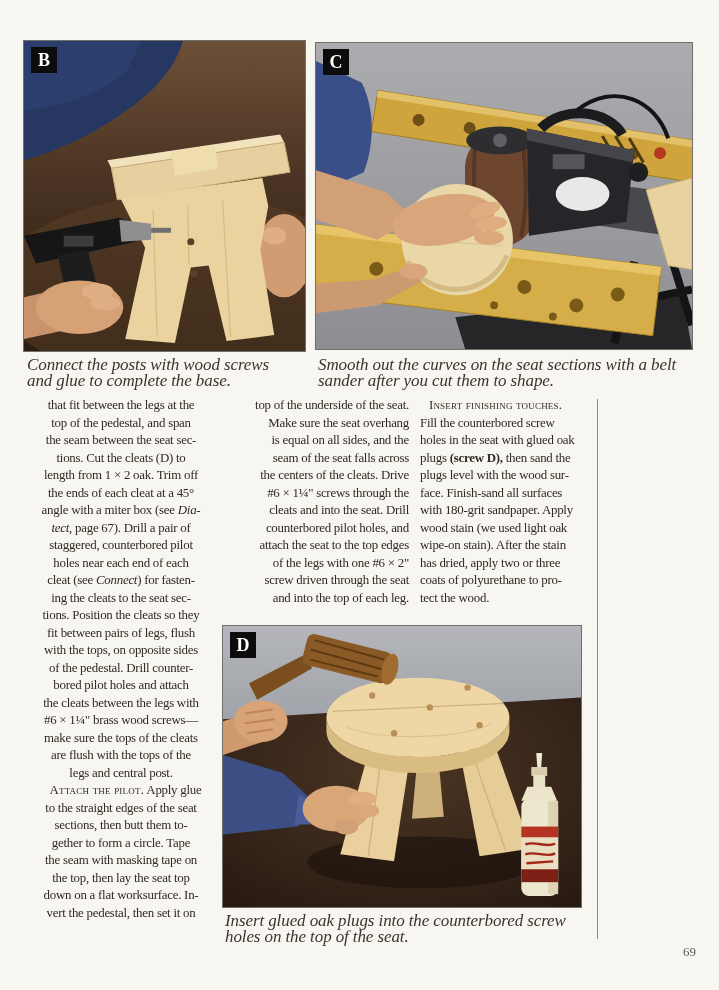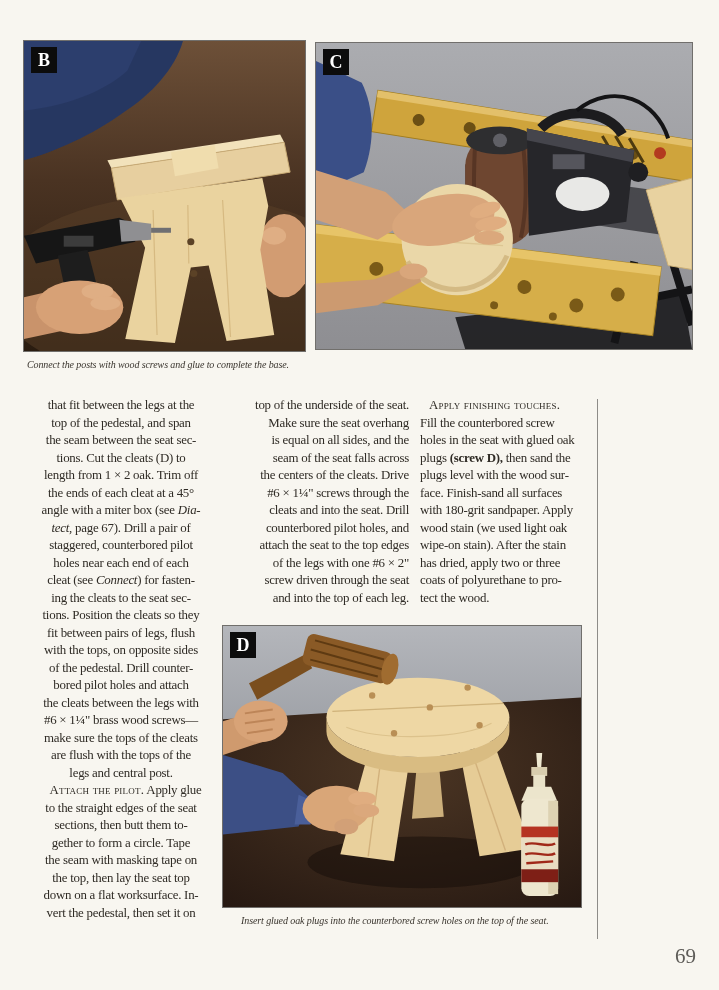--- a/index.html
+++ b/index.html
@@ -5,33 +5,33 @@
   html,body{margin:0;padding:0;}
   body{background:#e9e7e1;font-family:"Liberation Serif",serif;}
   .page{position:relative;width:719px;height:990px;margin:0 auto;background:#f8f6f0;overflow:hidden;}
   .photo{position:absolute;overflow:hidden;border:1px solid rgba(90,80,60,.18);box-sizing:border-box;background:#777;}
   .photo svg{display:block;width:100%;height:100%;}
   .photo-b{left:23px;top:40px;width:283px;height:312px;}
   .photo-c{left:315px;top:42px;width:378px;height:308px;}
   .photo-d{left:222px;top:625px;width:360px;height:283px;}
   .photo-label{position:absolute;left:7px;top:6px;width:26px;height:26px;background:#0c0c0c;color:#fff;
     font-family:"Liberation Serif",serif;font-weight:bold;font-size:18px;line-height:26px;text-align:center;}
-  .caption{position:absolute;font-style:italic;font-size:10px;line-height:15.8px;color:#3a352e;letter-spacing:-0.1px;}
+  .caption{position:absolute;font-style:italic;font-size:17px;line-height:15.8px;color:#3a352e;letter-spacing:-0.1px;}
   .cap-b{left:27px;top:357px;width:262px;}
   .cap-c{left:318px;top:357px;width:368px;}
-  .cap-d{left:225px;top:913px;width:368px;margin-left:16px;}
+  .cap-d{left:225px;top:913px;width:368px;}
   .col{position:absolute;top:397px;white-space:pre;font-size:12.9px;line-height:17.5px;color:#2f2b25;letter-spacing:-0.25px;}
   .col b{font-weight:bold;}
   .col i{font-style:italic;}
   .sc{font-variant:small-caps;letter-spacing:0.2px;}
   .col-1{left:30px;width:182px;text-align:center;}
   .col-2{left:227px;width:182px;text-align:right;}
   .col-3{left:420px;width:176px;}
   .vrule{position:absolute;left:597px;top:399px;width:1px;height:540px;background:#8e8c88;}
-  .page-number{position:absolute;left:620px;top:944px;width:76px;text-align:right;font-size:21px;color:#5e5c58;}
+  .page-number{position:absolute;left:620px;top:944px;width:76px;text-align:right;font-size:13px;color:#5e5c58;}
 </style>
 </head>
 <body>
 
 <div class="page">
 
   <figure class="photo photo-b" style="margin:0">
     <svg viewBox="0 0 283 312" preserveAspectRatio="none">
       <defs>
         <linearGradient id="bgB" x1="0" y1="0" x2="0" y2="1">
@@ -145,20 +145,21 @@
         <ellipse cx="174" cy="196" rx="15" ry="7" fill="#dba87c"></ellipse>
       </g>
       <g>
         <polygon points="0,242 58,238 98,224 106,240 62,264 0,272" fill="#cc9a70"></polygon>
         <ellipse cx="98" cy="230" rx="14" ry="8" fill="#d9a67b"></ellipse>
       </g>
       <polygon points="332,148 378,136 378,228 354,224" fill="#e8d2a0" stroke="#cdb078" stroke-width="1"></polygon>
     </svg>
     <div class="photo-label">C</div>
   </figure>
+  <div class="caption cap-c">Smooth out the curves on the seat sections with a belt sander after you cut them to shape.</div>
 
   <div class="col col-1">that fit between the legs at the
 top of the pedestal, and span
 the seam between the seat sec-
 tions. Cut the cleats (D) to
 length from 1 × 2 oak. Trim off
 the ends of each cleat at a 45°
 angle with a miter box (see <i>Dia-</i>
 <i>tect</i>, page 67). Drill a pair of
 staggered, counterbored pilot
@@ -188,21 +189,21 @@
 is equal on all sides, and the
 seam of the seat falls across
 the centers of the cleats. Drive
 #6 × 1¼" screws through the
 cleats and into the seat. Drill
 counterbored pilot holes, and
 attach the seat to the top edges
 of the legs with one #6 × 2"
 screw driven through the seat
 and into the top of each leg.</div>
-  <div class="col col-3">   <span class="sc">Apply finishing touches.</span>
+  <div class="col col-3">   <span class="sc">Insert finishing touches.</span>
 Fill the counterbored screw
 holes in the seat with glued oak
 plugs <b>(screw D),</b> then sand the
 plugs level with the wood sur-
 face. Finish-sand all surfaces
 with 180-grit sandpaper. Apply
 wood stain (we used light oak
 wipe-on stain). After the stain
 has dried, apply two or three
 coats of polyurethane to pro-

